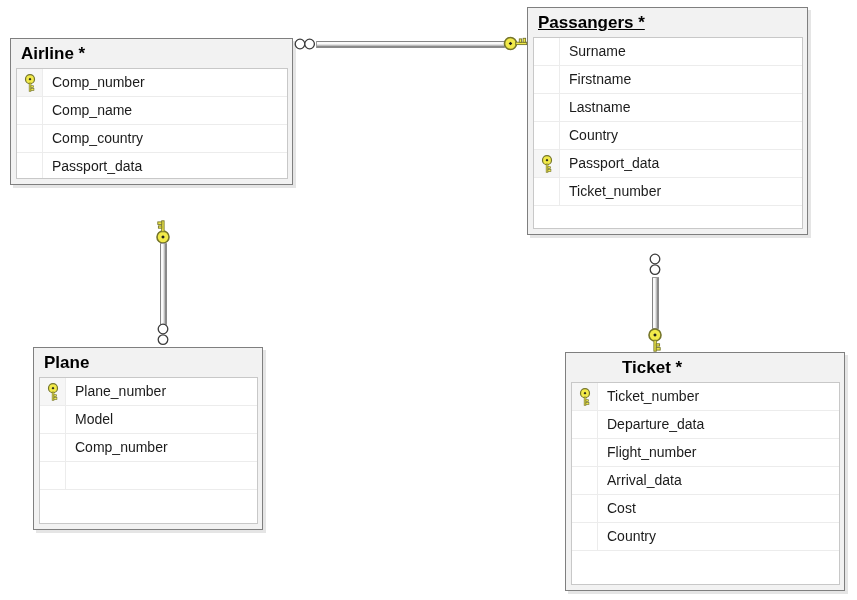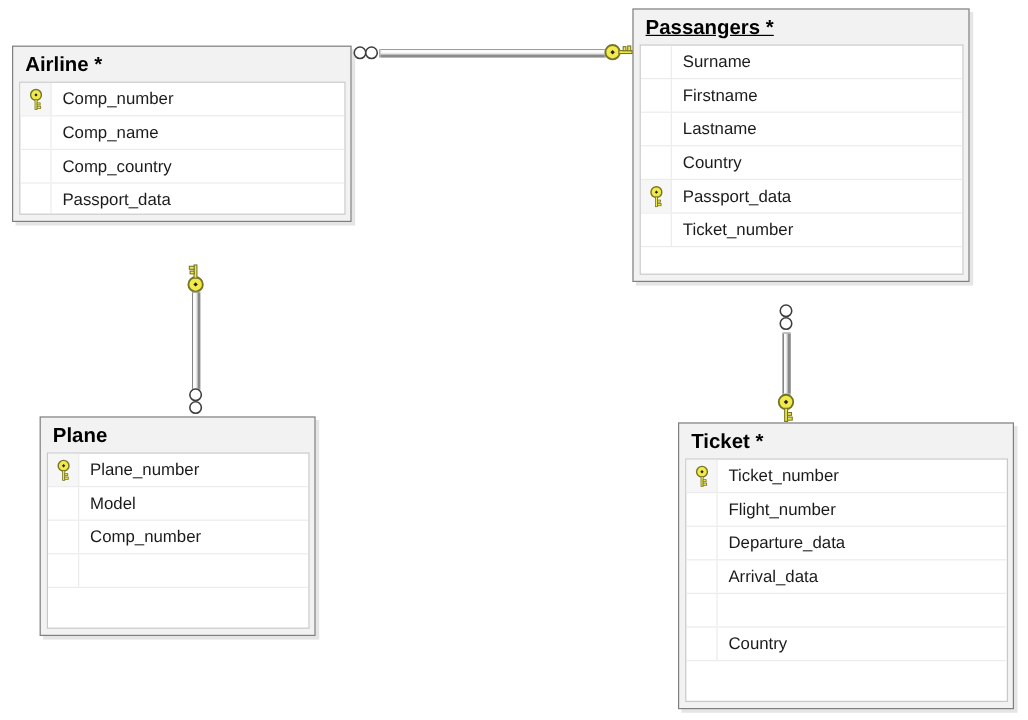--- a/index.html
+++ b/index.html
@@ -150,49 +150,50 @@
         <div class="row">
           <div class="cell-key"></div>
           <div class="cell-name">Comp_number</div>
         </div>
         <div class="row">
           <div class="cell-key"></div>
         </div>
       </div>
   </div>
 
-  <div class="entity" style="left:565px;top:352px;width:280px;height:239px;">
+  <div class="entity" style="left:565px;top:352px;width:280px;height:239px;padding-left:46px;">
     <div class="entity-title">Ticket *</div>
     <div class="entity-grid">
         <div class="row">
           <div class="cell-key has-key">
   <span class="icon-box"><svg width="12" height="19" viewBox="0 0 16 25">
     <circle cx="8" cy="8" r="6" fill="var(--key-yellow)" stroke="var(--key-outline)" stroke-width="1.6"></circle>
     <rect x="6.9" y="13.2" width="2.4" height="11" fill="var(--key-yellow)" stroke="var(--key-outline)" stroke-width="0.9"></rect>
     <rect x="9.2" y="16.8" width="3.4" height="2.3" fill="var(--key-yellow)" stroke="var(--key-outline)" stroke-width="0.9"></rect>
     <rect x="9.2" y="20.6" width="4" height="2.5" fill="var(--key-yellow)" stroke="var(--key-outline)" stroke-width="0.9"></rect>
     <rect x="6.7" y="6.7" width="2.6" height="2.6" transform="rotate(45 8 8)" fill="#1e1e1e"></rect>
   </svg></span>
 </div>
           <div class="cell-name">Ticket_number</div>
         </div>
         <div class="row">
           <div class="cell-key"></div>
+          <div class="cell-name">Departure_data</div>
+        </div>
+        <div class="row">
+          <div class="cell-key"></div>
           <div class="cell-name">Flight_number</div>
         </div>
         <div class="row">
           <div class="cell-key"></div>
-          <div class="cell-name">Departure_data</div>
-        </div>
-        <div class="row">
-          <div class="cell-key"></div>
           <div class="cell-name">Arrival_data</div>
         </div>
         <div class="row">
           <div class="cell-key"></div>
+          <div class="cell-name">Cost</div>
         </div>
         <div class="row">
           <div class="cell-key"></div>
           <div class="cell-name">Country</div>
         </div>
       </div>
   </div>
 
   <div class="cpiece icon-box" style="left:293px;top:37px;">
     <svg width="24" height="14" viewBox="0 0 24 14">

